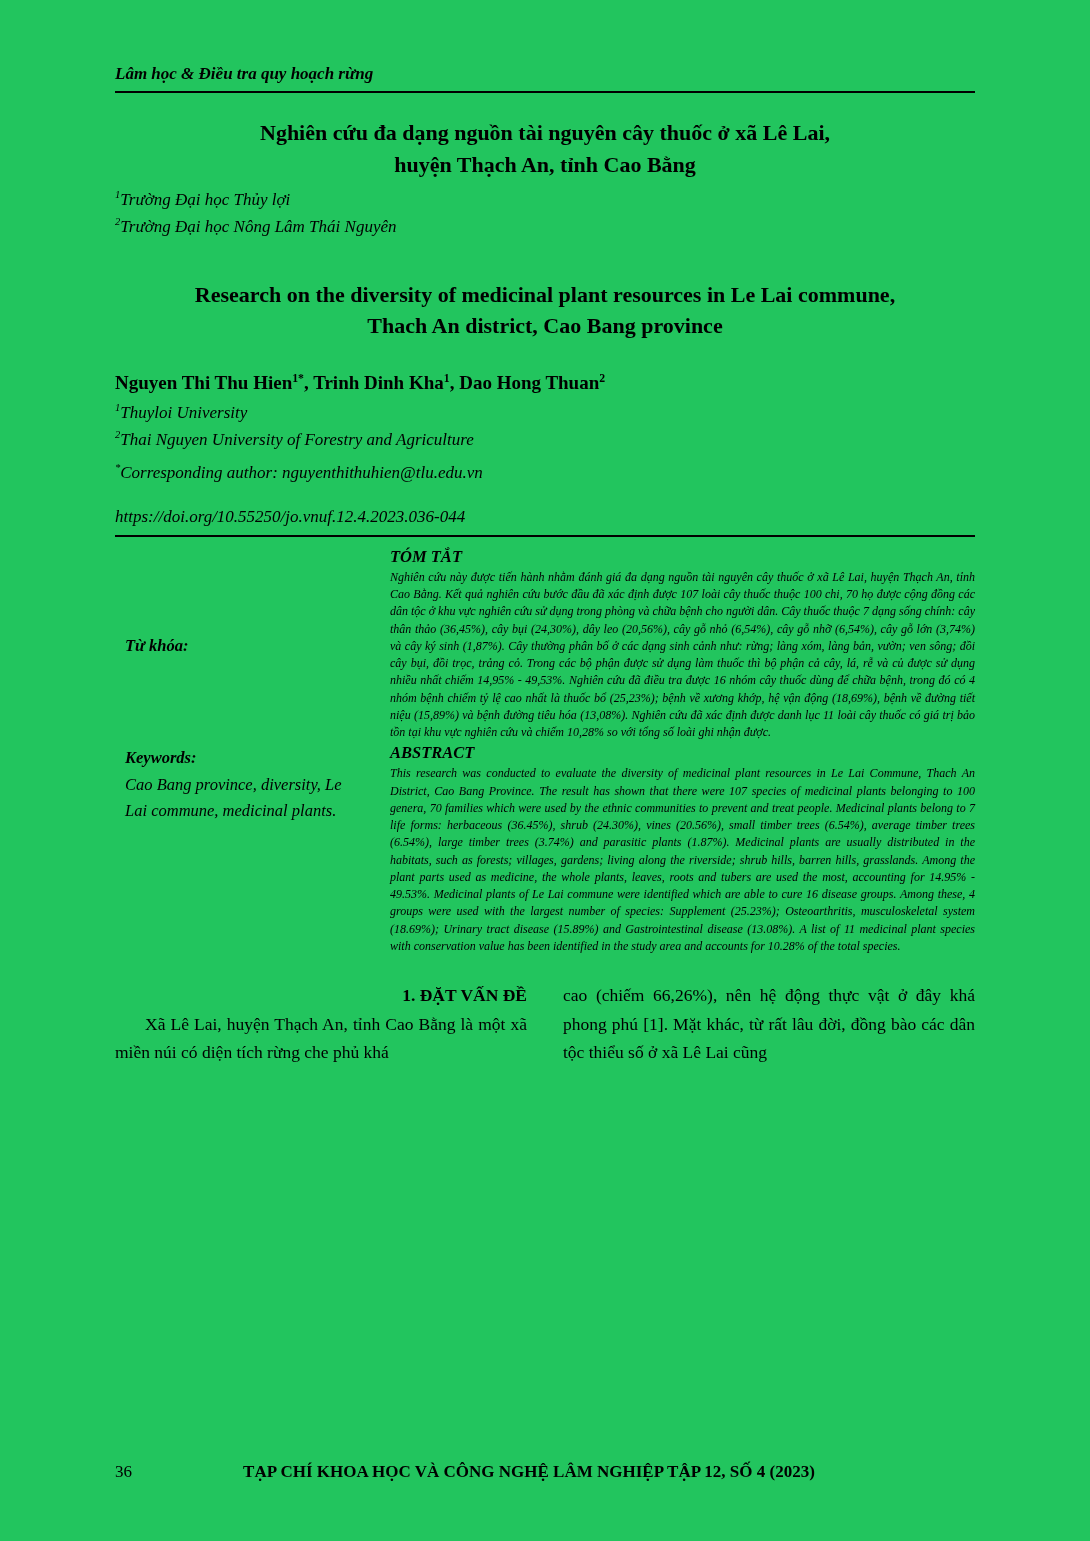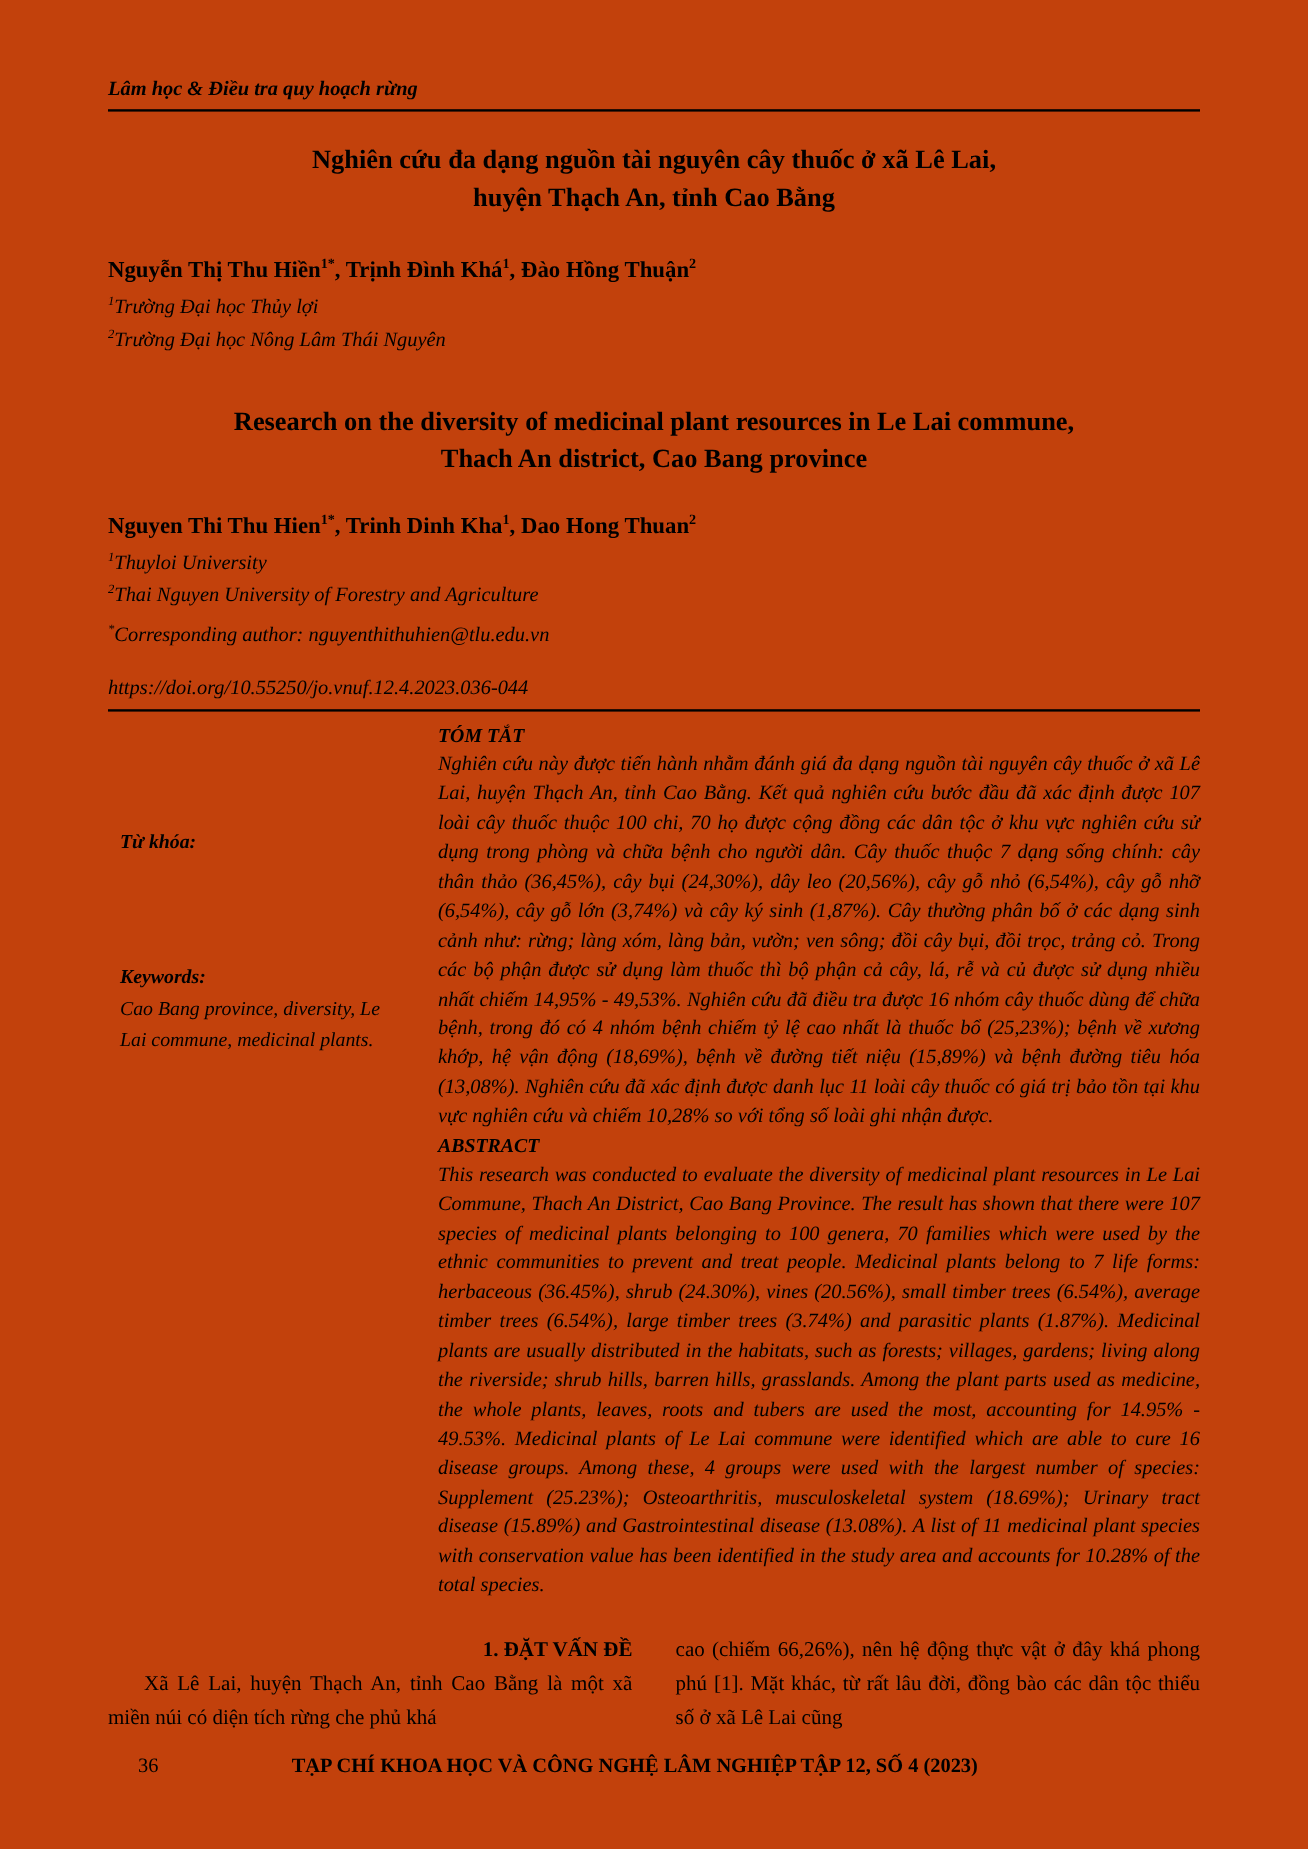--- a/index.html
+++ b/index.html
@@ -1,21 +1,21 @@
 <!DOCTYPE html>
 <html><head>
 <meta charset="utf-8">
 <style>
   html,body{margin:0;padding:0;background:#ffffff;}
   h1,h2,p{margin:0;padding:0;font-weight:normal;}
   .page{
     width:1090px;height:1541px;overflow:hidden;position:relative;
-    background:#c2410c;color:#000;
+    background:#22c55e;color:#000;
     font-family:"Liberation Serif","DejaVu Serif",serif;
-    padding:64px 90px 0;box-sizing:border-box;
+    padding:64px 115px 0;box-sizing:border-box;
   }
   .running-head-wrap{border-bottom:2px solid #000;padding-bottom:7px;}
   .running-head{font-size:17px;font-weight:bold;font-style:italic;}
   .title{font-size:22px;font-weight:bold;text-align:center;line-height:1.45;}
   .title-vi{margin-top:24px;}
   .title-en{margin-top:38px;}
   .title .line{display:block;}
   .authors{font-size:19px;font-weight:bold;margin-top:34px;}
   .authors-en{margin-top:30px;}
   sup{font-size:62%;vertical-align:super;line-height:0;}
@@ -25,21 +25,21 @@
   .doi{font-size:17px;font-style:italic;margin-top:20px;padding-bottom:8px;border-bottom:2px solid #000;}
   .abstract-block{display:flex;padding-top:8px;}
   .meta-col{flex:0 0 275px;width:275px;box-sizing:border-box;padding-left:10px;padding-right:42px;}
   .abstract-col{flex:1;min-width:0;}
   .meta-label{font-weight:bold;font-style:italic;font-size:16.5px;line-height:1.6;}
   .meta-line{font-style:italic;font-size:16.5px;line-height:1.6;}
   .meta-info{margin-top:94px;}
   .meta-kv{margin-top:88px;}
   .meta-ke{margin-top:86px;}
   .abstract-label{font-weight:bold;font-style:italic;font-size:16.5px;line-height:1.45;}
-  .abstract-text{font-style:italic;font-size:17px;line-height:1.44;text-align:justify;}
+  .abstract-text{font-style:italic;font-size:12px;line-height:1.44;text-align:justify;}
   .body-cols{display:flex;gap:36px;margin-top:26px;}
   .col{flex:1;min-width:0;}
   .section-heading{font-size:17.5px;font-weight:bold;line-height:1.62;text-align:right;}
   .body-text{font-size:17.5px;line-height:1.62;text-align:justify;}
   .indent{text-indent:30px;}
   .footer{position:absolute;left:0;top:1462px;width:1058px;padding:0 115px;box-sizing:border-box;}
   .page-num{position:absolute;left:115px;top:0;font-size:17px;}
   .journal{display:block;text-align:center;font-weight:bold;font-size:17px;}
 </style>
 </head>
@@ -49,21 +49,20 @@
 
   <header class="running-head-wrap">
     <span class="running-head">Lâm học &amp; Điều tra quy hoạch rừng</span>
   </header>
 
   <h1 class="title title-vi">
       <span class="line">Nghiên cứu đa dạng nguồn tài nguyên cây thuốc ở xã Lê Lai,</span>
       <span class="line">huyện Thạch An, tỉnh Cao Bằng</span>
     </h1>
 
-  <p class="authors authors-vi"><span>Nguyễn Thị Thu Hiền</span><sup>1*</sup><span>, </span><span>Trịnh Đình Khá</span><sup>1</sup><span>, </span><span>Đào Hồng Thuận</span><sup>2</sup></p>
 
   <p class="affil affil-first"><sup>1</sup><span>Trường Đại học Thủy lợi</span></p>
   <p class="affil"><sup>2</sup><span>Trường Đại học Nông Lâm Thái Nguyên</span></p>
 
   <h1 class="title title-en">
       <span class="line">Research on the diversity of medicinal plant resources in Le Lai commune,</span>
       <span class="line">Thach An district, Cao Bang province</span>
     </h1>
 
   <p class="authors authors-en"><span>Nguyen Thi Thu Hien</span><sup>1*</sup><span>, </span><span>Trinh Dinh Kha</span><sup>1</sup><span>, </span><span>Dao Hong Thuan</span><sup>2</sup></p>

